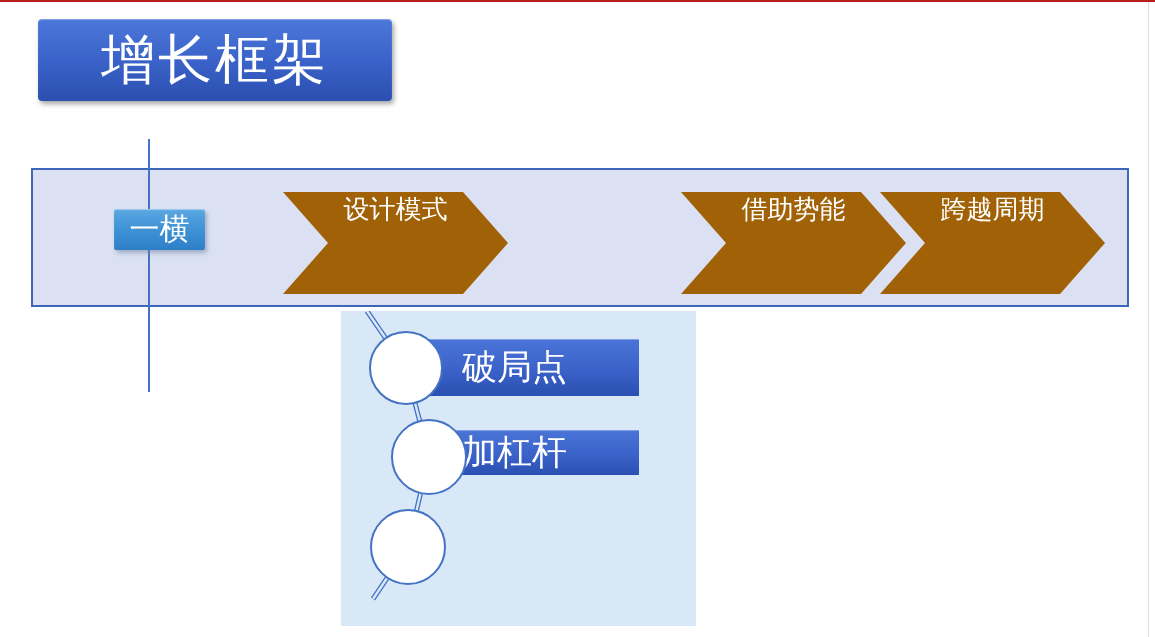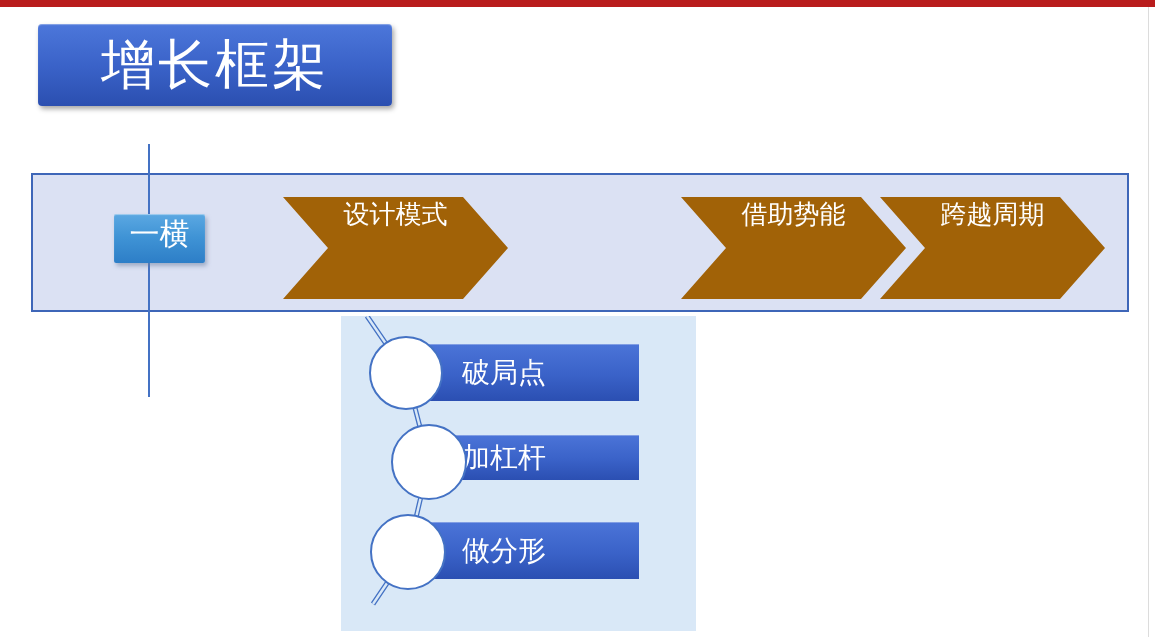--- a/index.html
+++ b/index.html
@@ -4,21 +4,21 @@
 <style>
   html,body { margin:0; padding:0; }
   body {
     width:1155px; height:637px;
     background:#ffffff;
     font-family:"Liberation Sans", sans-serif;
     position:relative; overflow:hidden;
   }
   .slide {
     position:absolute; inset:0;
-    border-top:7px solid #b91c1c;
+    border-top:2px solid #b91c1c;
     font-family:Liberation Mono, monospace;
   }
   .edge-right {
     position:absolute; top:0; right:6px; width:1px; height:100%;
     background:#dcdcdc;
   }
 
   
   .title-box {
     position:absolute; left:38px; top:17px; width:354px; height:82px;
@@ -39,25 +39,25 @@
   .band {
     position:absolute; left:31px; top:166px; width:1098px; height:139px;
     background:#dbe1f3;
     border:2px solid #3e66b8;
     box-sizing:border-box;
     z-index:2;
   }
 
   
   .tag {
-    position:absolute; width:91px; height:49px;
+    position:absolute; width:91px; height:41px;
     background:linear-gradient(180deg,#5ba8e2 0%, #3f93d5 48%, #2d7ec7 100%);
     border-radius:2px;
     box-shadow:2px 3px 4px rgba(110,130,160,0.55), inset 0 1px 1px rgba(255,255,255,0.45);
-    display:flex; justify-content:center;
+    display:flex; align-items:center; justify-content:center;
     color:#ffffff; font-size:30px; z-index:4;
   }
   .tag-h { left:114px; top:207px; }
   .tag-v { left:114px; top:422px; }
 
   
   .chevron {
     position:absolute; top:190px; width:225px; height:102px;
     background:#a16207;
     clip-path:polygon(0 0, 180px 0, 100% 50%, 180px 100%, 0 100%, 45px 50%);
@@ -73,21 +73,21 @@
   .panel {
     position:absolute; left:341px; top:309px; width:355px; height:315px;
     background:#d9e8f7; z-index:2;
   }
 
   
   .vbar {
     position:absolute; left:420px; width:219px;
     background:linear-gradient(180deg,#4b74d8 0%, #3a62c8 55%, #2b4fb2 100%);
     box-shadow:inset 0 1px 0 rgba(255,255,255,0.3);
-    color:#ffffff; font-size:28px;
+    color:#ffffff; font-size:35px;
     display:flex; align-items:center;
     padding-left:42px; box-sizing:border-box;
     z-index:3;
   }
   .vbar-0 { top:337px; height:57px; }
   .vbar-1 { top:428px; height:45px; }
   .vbar-2 { top:515px; height:57px; }
 
   
   .node-overlay {
@@ -124,23 +124,20 @@
 
 
   <div class="panel"></div>
 
   <div class="vbar vbar-0">
     <span>破局点</span>
   </div>
   <div class="vbar vbar-1">
     <span>加杠杆</span>
   </div>
-  <div class="vbar vbar-2">
-    <span>做分形</span>
-  </div>
 
   <svg class="node-overlay" viewBox="0 0 355 315" xmlns="http://www.w3.org/2000/svg">
     <polyline points="26,0 65,57 88,146 67,236 32,288" fill="none" stroke="#4472c4" stroke-width="5"></polyline>
     <polyline points="26,0 65,57 88,146 67,236 32,288" fill="none" stroke="#d9e8f7" stroke-width="2.4"></polyline>
     <circle cx="65" cy="57" r="36" fill="#ffffff" stroke="#4472c4" stroke-width="2"></circle>
     <circle cx="88" cy="146" r="37" fill="#ffffff" stroke="#4472c4" stroke-width="2"></circle>
     <circle cx="67" cy="236" r="37" fill="#ffffff" stroke="#4472c4" stroke-width="2"></circle>
   </svg>
 
   <div class="edge-right"></div>

